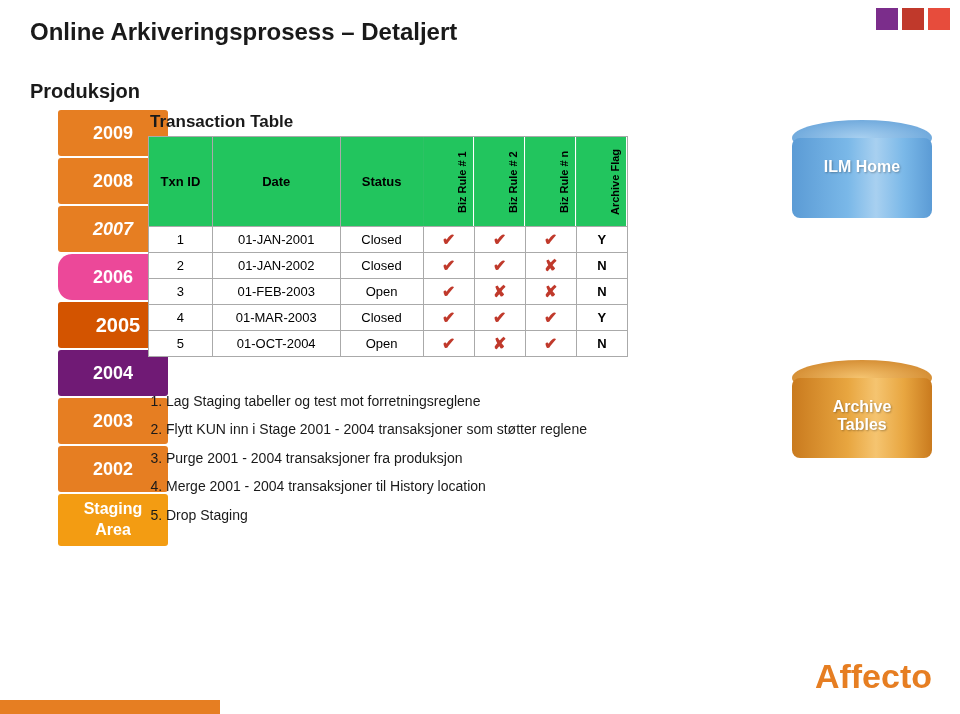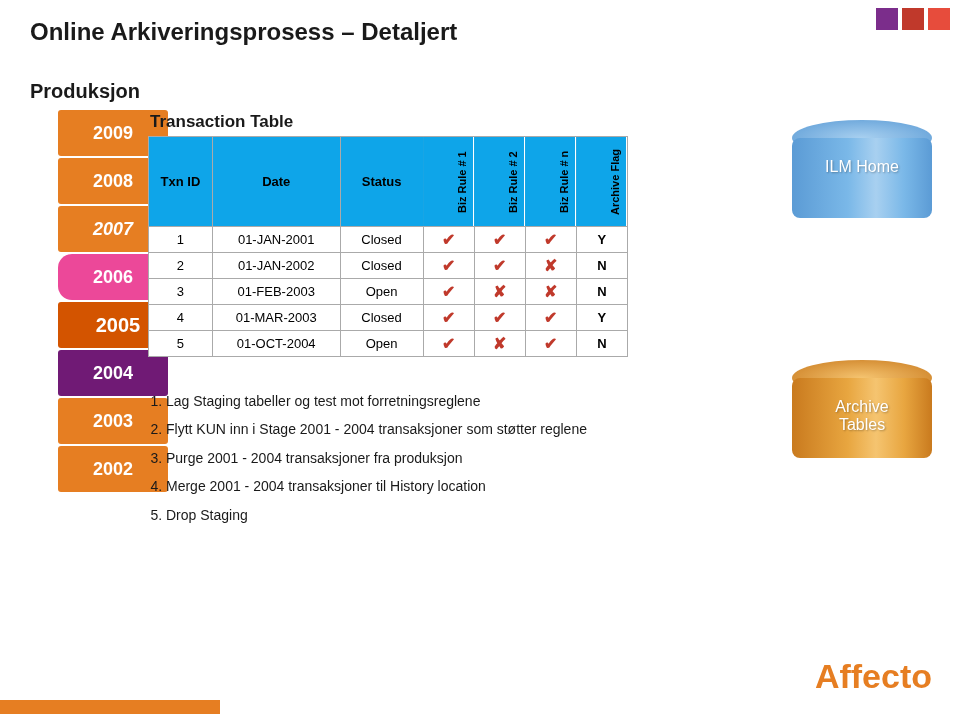--- a/index.html
+++ b/index.html
@@ -114,21 +114,21 @@
     }
 
     .txn-table th, .txn-table td {
       border: 1px solid #aaa;
       padding: 3px 6px;
       text-align: center;
       background: #fff;
     }
 
     .txn-table th {
-      background: #0ea5e9;
+      background: #22c55e;
       font-weight: bold;
     }
 
     
     .rotated-header {
       writing-mode: vertical-rl;
       transform: rotate(180deg);
       font-size: 11px;
       font-weight: bold;
       white-space: nowrap;
@@ -211,21 +211,21 @@
       position: absolute;
       top: 0;
     }
 
     .cylinder-label {
       position: absolute;
       top: 38px;
       width: 100%;
       text-align: center;
       font-size: 16px;
-      font-weight: normal;
+      font-weight: bold;
       color: #fff;
       z-index: 2;
       text-shadow: 1px 1px 2px rgba(0,0,0,0.3);
     }
 
     
     .archive-tables {
       position: absolute;
       top: 360px;
       right: 28px;
@@ -276,20 +276,21 @@
 
 <div class="year-stack">
   <div class="year-item year-2009">2009</div>
   <div class="year-item year-2008">2008</div>
   <div class="year-item year-2007">2007</div>
   <div class="year-item year-2006">2006</div>
   <div class="year-item year-2005" style="width:120px;font-size:20px;">2005</div>
   <div class="year-item year-2004">2004</div>
   <div class="year-item year-2003">2003</div>
   <div class="year-item year-2002">2002</div>
+  <div class="year-item staging-area">Staging Area</div>
 </div>
 
 <div class="transaction-section">
   <div class="table-title">Transaction Table</div>
   <table class="txn-table">
     <thead>
       <tr>
         <th class="col-txnid">Txn ID</th>
         <th class="col-date">Date</th>
         <th class="col-status">Status</th>

